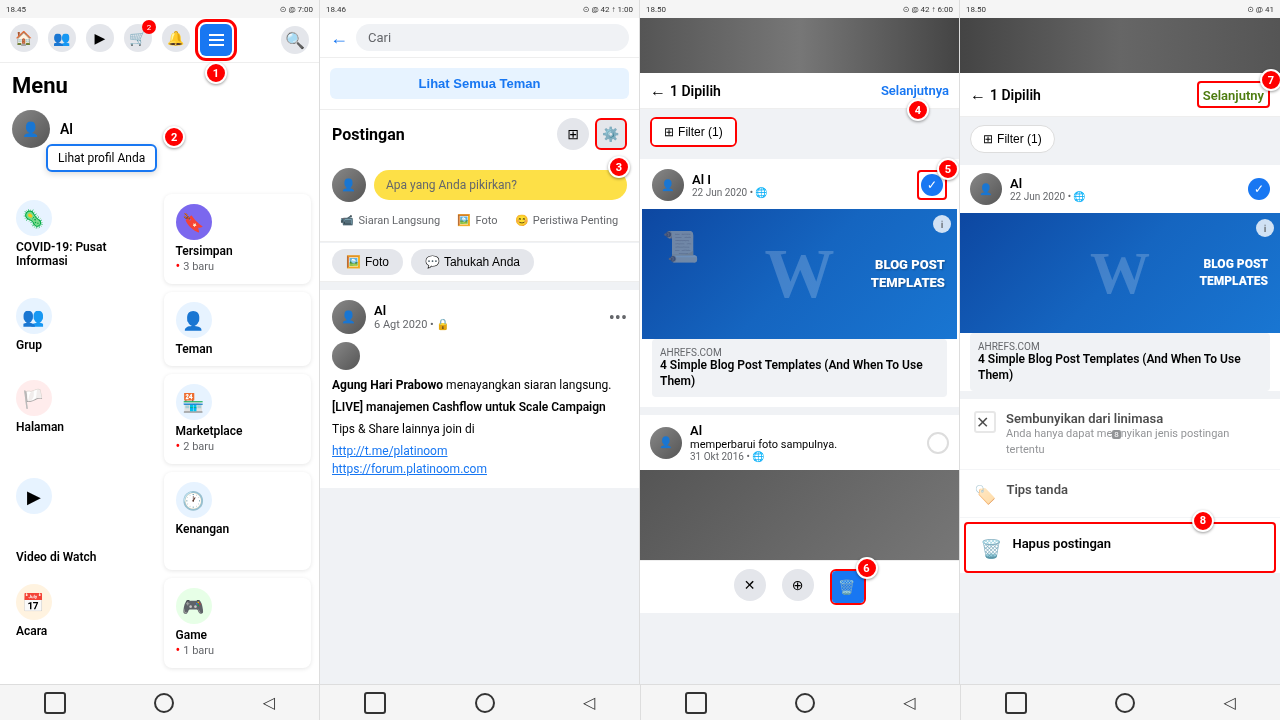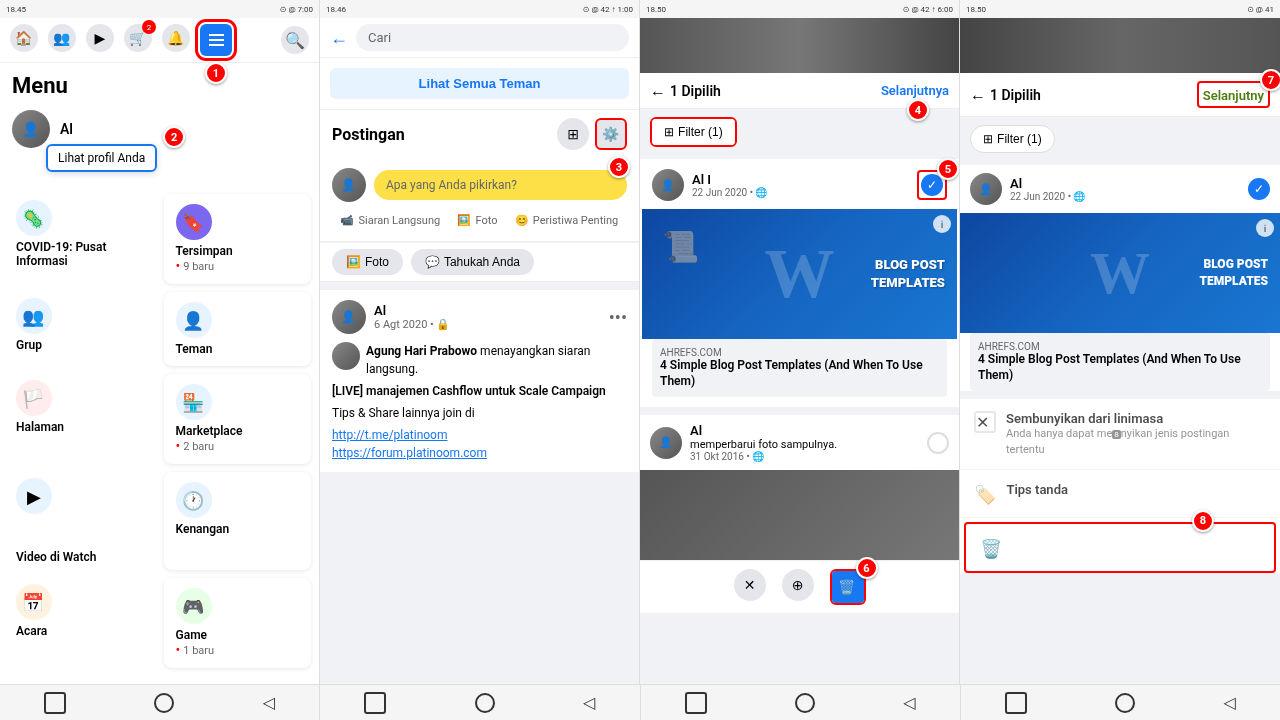--- a/index.html
+++ b/index.html
@@ -85,21 +85,21 @@
         <div style="display:flex;flex-direction:column;align-items:flex-start;padding:10px 12px;cursor:pointer;border-radius:8px;">
           <div style="width:36px;height:36px;border-radius:50%;background:#e7f3ff;display:flex;align-items:center;justify-content:center;font-size:18px;margin-bottom:4px;">🦠</div>
           <span style="font-size:12px;font-weight:600;color:#000;">COVID-19: Pusat Informasi</span>
         </div>
 
         <div style="display:flex;flex-direction:column;align-items:flex-start;padding:10px 12px;cursor:pointer;border-radius:8px;background:#fff;box-shadow:0 1px 4px rgba(0,0,0,0.1);margin:4px;">
           <div style="width:36px;height:36px;border-radius:50%;background:#7b68ee;display:flex;align-items:center;justify-content:center;font-size:18px;margin-bottom:4px;">🔖</div>
           <span style="font-size:12px;font-weight:600;color:#000;">Tersimpan</span>
           <div style="font-size:11px;color:#65676b;display:flex;align-items:center;gap:3px;">
             <span style="color:red;font-size:14px;">•</span>
-            <span>9 baru</span>
+            <span>3 baru</span>
           </div>
         </div>
 
         <div style="display:flex;flex-direction:column;align-items:flex-start;padding:10px 12px;cursor:pointer;border-radius:8px;">
           <div style="width:36px;height:36px;border-radius:50%;background:#e7f3ff;display:flex;align-items:center;justify-content:center;font-size:18px;margin-bottom:4px;">👥</div>
           <span style="font-size:12px;font-weight:600;color:#000;">Grup</span>
         </div>
 
         <div style="display:flex;flex-direction:column;align-items:flex-start;padding:10px 12px;cursor:pointer;border-radius:8px;background:#fff;box-shadow:0 1px 4px rgba(0,0,0,0.1);margin:4px;">
           <div style="width:36px;height:36px;border-radius:50%;background:#e7f3ff;display:flex;align-items:center;justify-content:center;font-size:18px;margin-bottom:4px;">👤</div>
@@ -217,21 +217,21 @@
           <div style="flex:1;">
             <div style="font-size:13px;font-weight:600;">Al</div>
             <div style="font-size:11px;color:#65676b;">
               <span>6 Agt 2020</span>
               <span> • 🔒</span>
             </div>
           </div>
           <span style="color:#65676b;font-size:18px;cursor:pointer;">•••</span>
         </div>
         <div style="font-size:12px;color:#000;line-height:1.5;">
-          <div style="display:flex;align-items:flex-start;gap:6px;margin-bottom:4px;">
+          <div style="display:flex;align-items:flex-start;gap:6px;margin-bottom:4px;flex-direction:column;">
             <div style="width:28px;height:28px;border-radius:50%;background:linear-gradient(135deg,#888,#555);flex-shrink:0;"></div>
             <div>
               <span style="font-weight:700;">Agung Hari Prabowo</span>
               <span> </span>
               <span>menayangkan siaran langsung.</span>
             </div>
           </div>
           <p style="margin-bottom:4px;font-weight:600;">[LIVE] manajemen Cashflow untuk Scale Campaign</p>
           <p style="margin-bottom:4px;">Tips &amp; Share lainnya join di</p>
           <a href="#" style="color:#1877f2;display:block;font-size:12px;">http://t.me/platinoom</a>
@@ -384,20 +384,21 @@
         <div style="display:flex;align-items:flex-start;gap:10px;padding:12px 14px;border-bottom:1px solid #f0f2f5;cursor:pointer;opacity:0.7;">
           <div style="font-size:18px;color:#65676b;flex-shrink:0;margin-top:2px;">🏷️</div>
           <div style="flex:1;">
             <div style="font-size:13px;font-weight:600;color:#000;">Tips tanda</div>
           </div>
         </div>
 
         <div style="display:flex;align-items:flex-start;gap:10px;padding:12px 14px;border:2px solid red;border-radius:4px;cursor:pointer;margin:4px;position:relative;">
           <div style="font-size:18px;color:#65676b;flex-shrink:0;margin-top:2px;">🗑️</div>
           <div style="flex:1;">
+            <div style="font-size:13px;font-weight:600;color:#000;">Hapus postingan</div>
           </div>
 
           <span style="position:absolute;top:-14px;right:60px;display:inline-flex;align-items:center;justify-content:center;width:22px;height:22px;border-radius:50%;background:red;color:#fff;font-size:11px;font-weight:bold;border:2px solid #fff;box-shadow:0 1px 3px rgba(0,0,0,0.4);">8</span>
         </div>
 
       </div>
 
     </div>
 
   </div>

